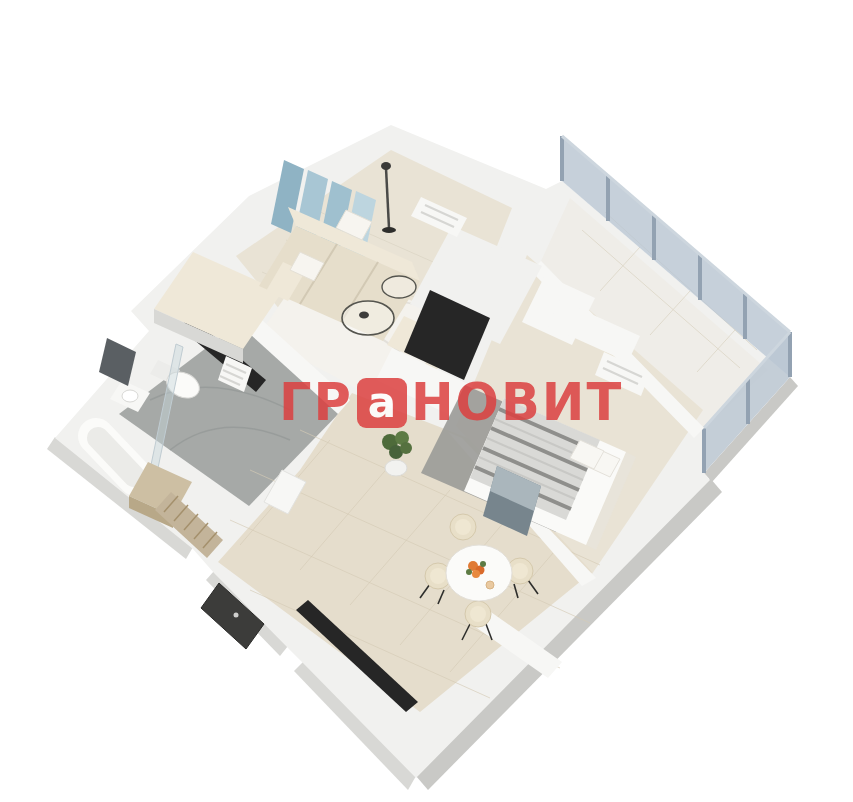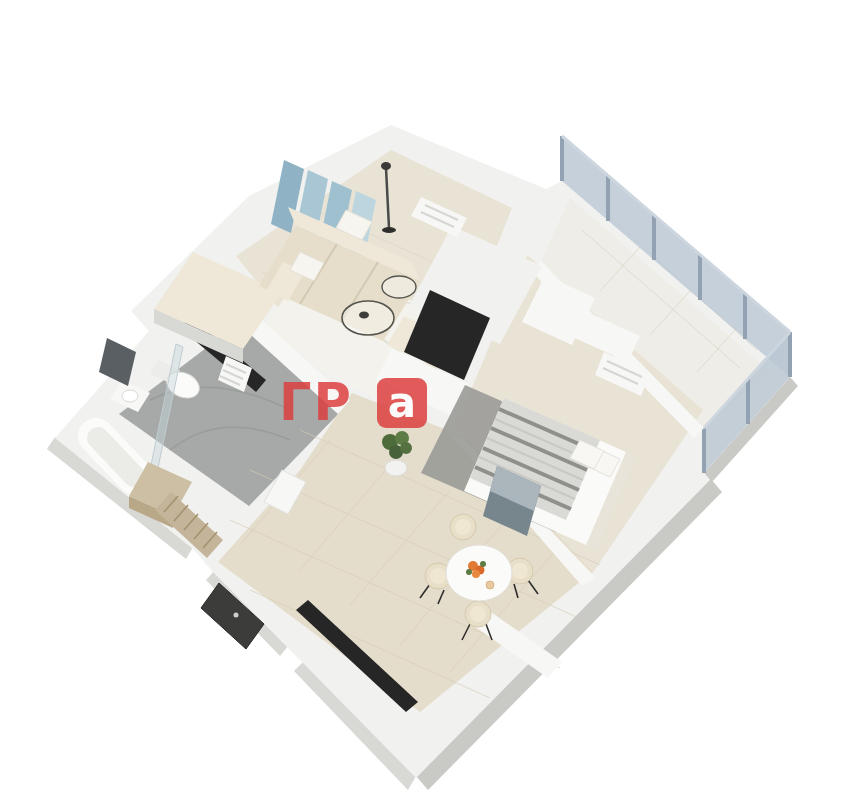--- a/index.html
+++ b/index.html
@@ -28,21 +28,21 @@
   .c-sofa{fill:var(--sofa);}
   .c-sofal{fill:var(--sofa-light);}
   .c-bedw{fill:var(--bed-white);}
   .c-dark{fill:var(--dark);}
   .c-door{fill:var(--door-dark);}
   .c-woodacc{fill:var(--wood-accent);}
   .ln-tile{stroke:var(--tile-line);stroke-width:1;opacity:.65;}
   .ln-soft{stroke:#dcd6c6;stroke-width:1;opacity:.8;}
   .ln-rad{stroke:#d6d6d3;stroke-width:2;}
   .watermark{position:absolute;left:279px;top:377px;display:flex;align-items:center;
-             opacity:.85;user-select:none;white-space:nowrap;gap:20px;}
+             opacity:.85;user-select:none;white-space:nowrap;}
   .watermark .wm-txt{color:var(--watermark-red);font-size:51px;font-weight:700;
              letter-spacing:2px;line-height:1;}
   .watermark .wm-box{width:50px;height:50px;margin:0 4px;background:var(--watermark-red);
              border-radius:9px;display:flex;align-items:center;justify-content:center;}
   .watermark .wm-box span{color:#ffffff;font-size:42px;font-weight:700;line-height:1;}
 </style>
 </head>
 <body>
 
 <div class="stage">
@@ -274,14 +274,15 @@
         <circle cx="236" cy="615" r="2.5" fill="#cfcfcd"></circle>
       </g>
     </g>
   </svg>
 
   <div class="watermark">
     <span class="wm-txt">ГР</span>
     <span class="wm-box">
       <span>а</span>
     </span>
+    <span class="wm-txt">НОВИТ</span>
   </div>
 </div>
 
 </body></html>

